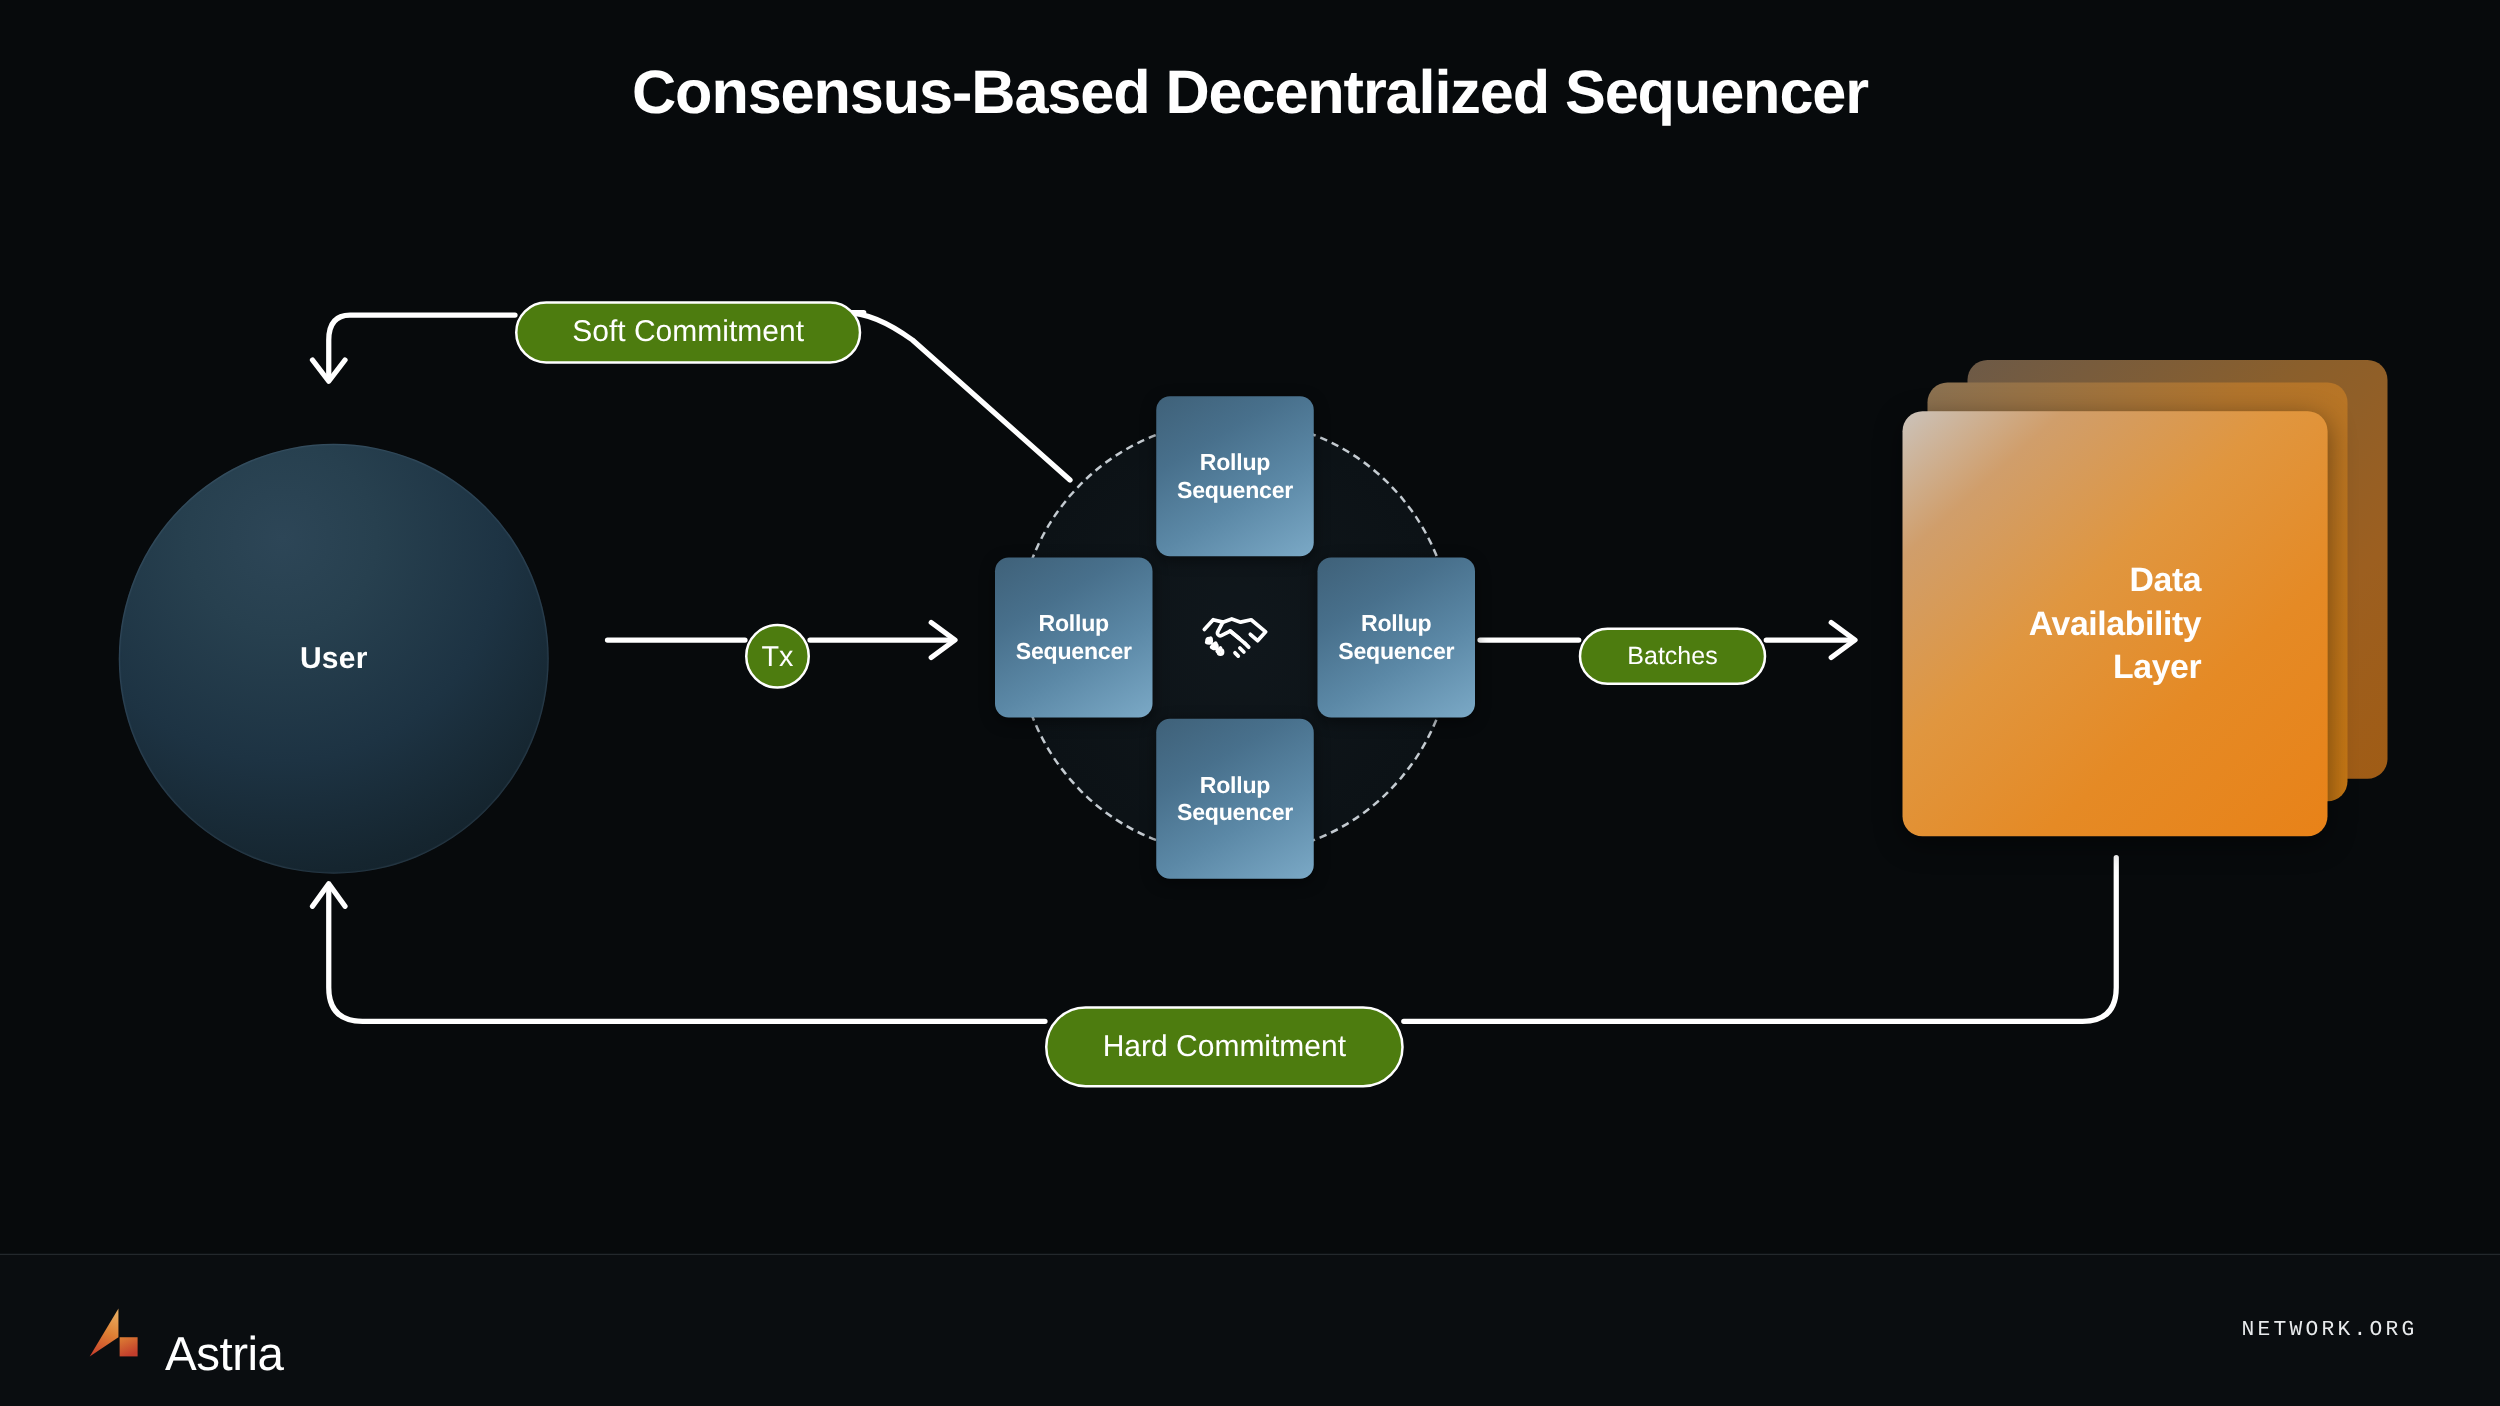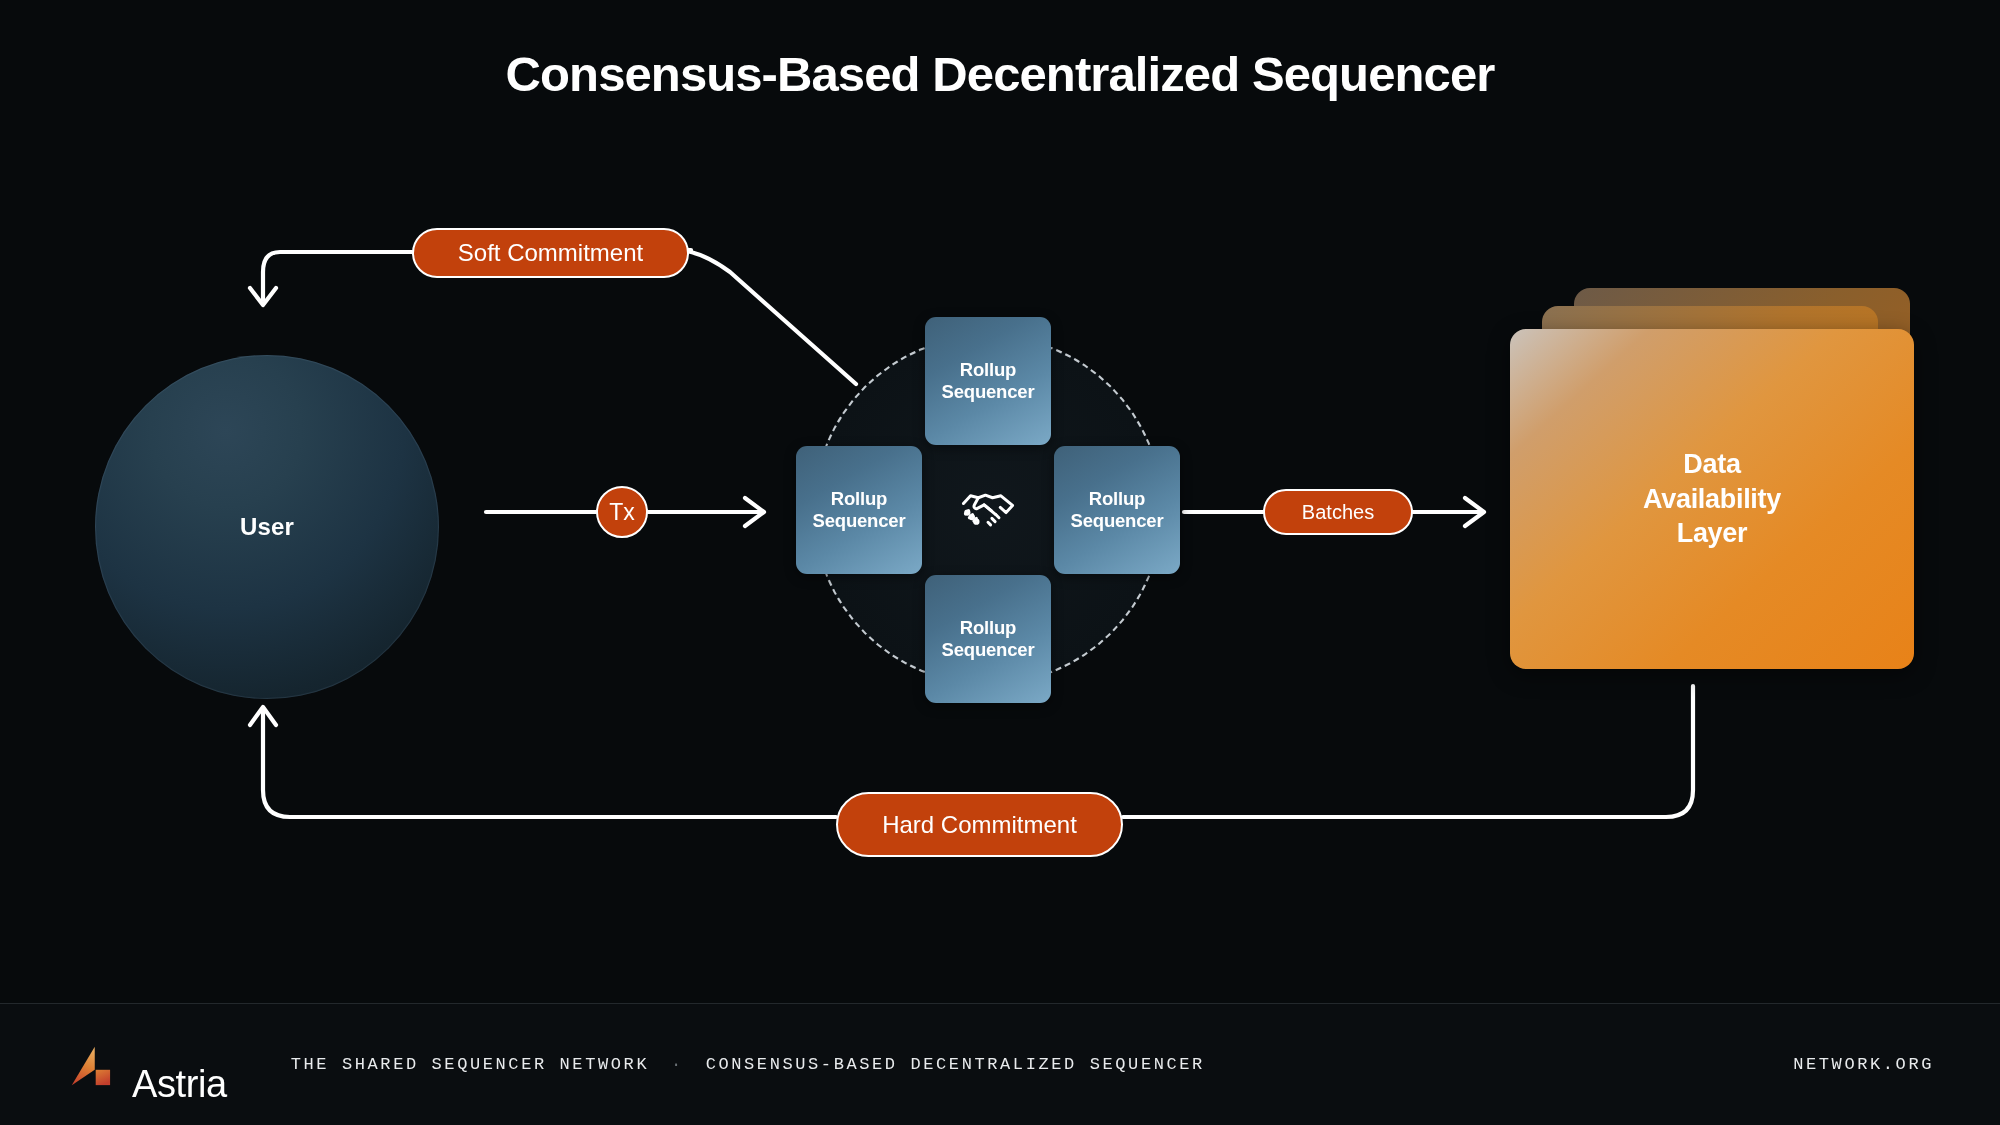--- a/index.html
+++ b/index.html
@@ -136,48 +136,49 @@
     left: 64px; top: 0px;
     width: 336px; height: 335px;
     background: linear-gradient(135deg, #6d5a47 0%, #8a5f2c 40%, #9c5f20 72%, #a05c15 100%);
   }
   #da-card-2 {
     left: 32px; top: 18px;
     width: 336px; height: 335px;
     background: linear-gradient(135deg, #8a7152 0%, #b1742c 38%, #c0761d 70%, #c77814 100%);
   }
   #da-card-1 {
-    left: 0px; top: 41px;
-    width: 404px; height: 340px;
+    left: 12px; top: 41px;
+    width: 340px; height: 340px;
     background: linear-gradient(138deg, #cbc3bb 0%, #d09e6b 18%, #e0963f 42%, #e58a25 68%, #e88218 100%);
     display: flex;
     align-items: center;
     justify-content: center;
-    text-align: center;
+    text-align: right;
     box-shadow: 0 6px 22px rgba(0,0,0,0.45);
   }
   #da-card-1 .da-line {
     color: #ffffff;
     font-size: 27px;
     font-weight: bold;
     line-height: 1.28;
     letter-spacing: -0.3px;
   }
 
   
   .pill {
     position: absolute;
     display: flex;
     align-items: center;
     justify-content: center;
-    background: #c2410c;
+    background: #4d7c0f;
     border: 2.6px solid #ffffff;
     border-radius: 999px;
     color: #ffffff;
     white-space: nowrap;
+    margin-top: 13px;
   }
   #label-soft {
     left: 412px; top: 228px;
     width: 277px; height: 50px;
     font-size: 24px;
   }
   #label-hard {
     left: 836px; top: 792px;
     width: 287px; height: 65px;
     font-size: 24px;
@@ -351,22 +352,17 @@
           <stop offset="0%" stop-color="#dd7f34"></stop>
           <stop offset="100%" stop-color="#c23e2c"></stop>
         </linearGradient>
       </defs>
       <path d="M30 5 L30 29 L6 45 Z" fill="url(#logoGrad)"></path>
       <rect x="31" y="29" width="15" height="16" fill="url(#logoGrad2)"></rect>
     </svg>
 
     <div id="footer-brand">Astria</div>
 
-    <div id="footer-tagline">
-      <span>THE SHARED SEQUENCER NETWORK</span>
-      <span class="dot-sep">·</span>
-      <span>CONSENSUS-BASED DECENTRALIZED SEQUENCER</span>
-    </div>
 
     <div id="footer-url">NETWORK.ORG</div>
   </div>
 
 </div>
 
 </body></html>

